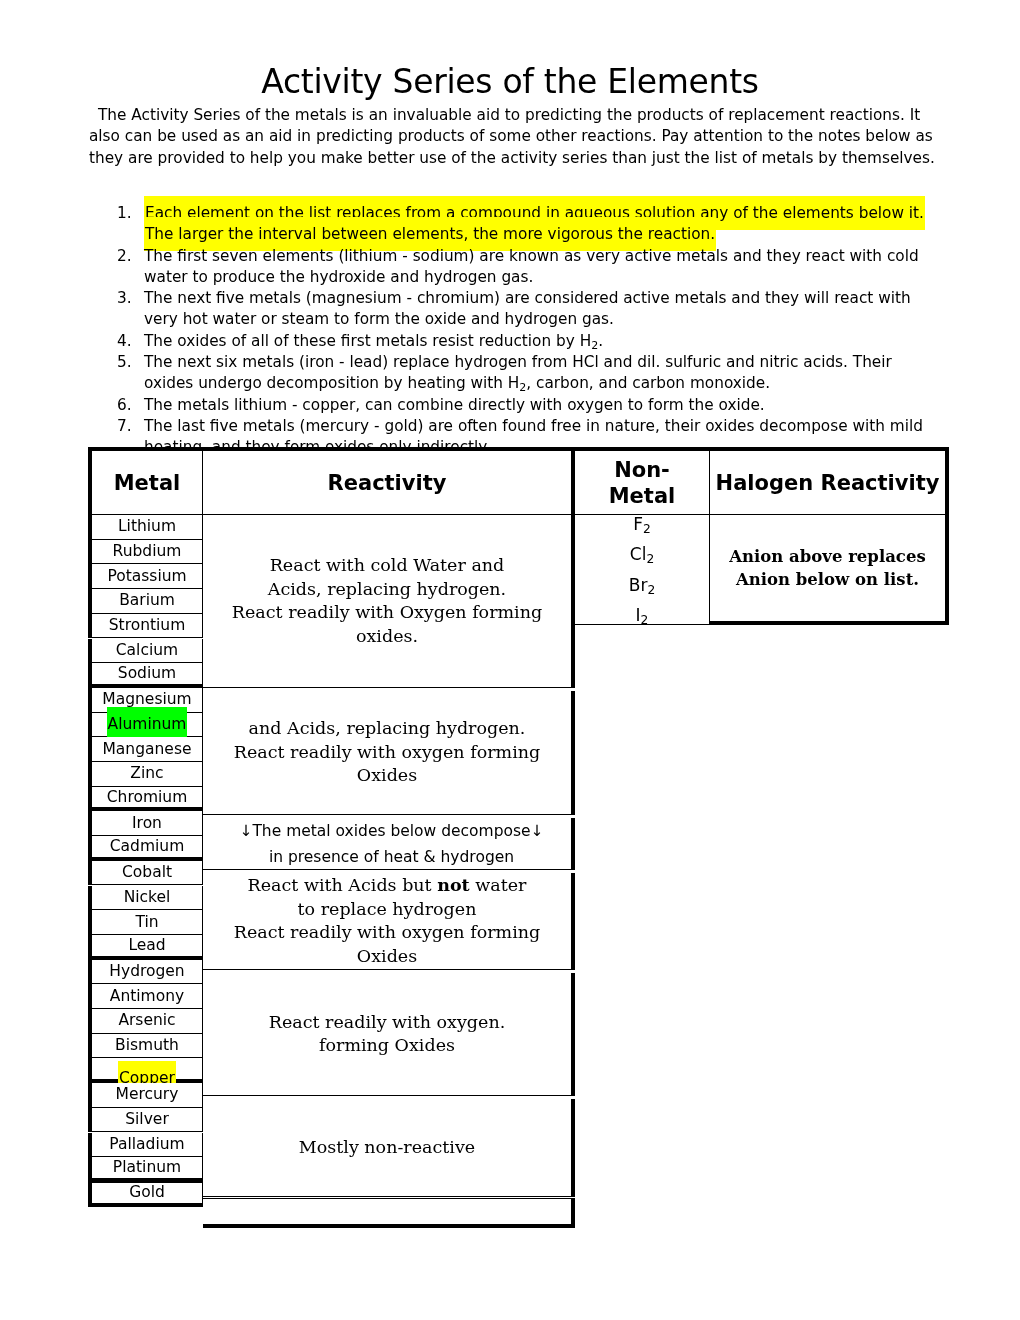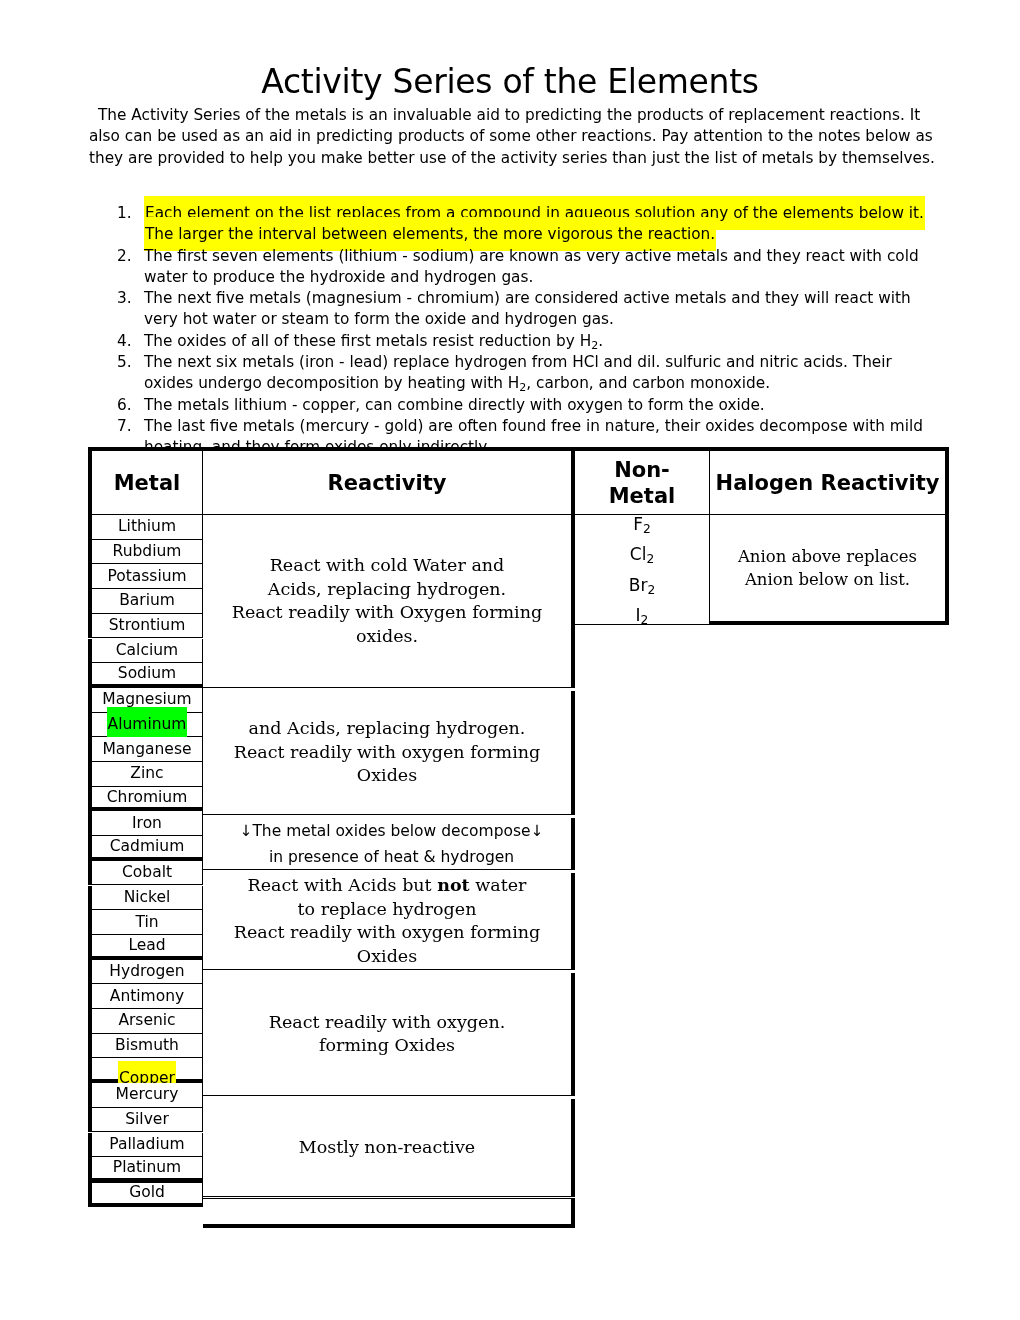--- a/index.html
+++ b/index.html
@@ -82,21 +82,21 @@
   
   .tbl {
     position: absolute;
     left: 88px;
     top: 447px;
   }
 
   .col-metal   { width: 115px; }
   .col-react   { width: 372px; }
   .col-nonmet  { width: 135px; }
-  .col-halo    { width: 239px; }
+  .col-halo    { width: 239px; font-weight: bold; }
 
   .cell {
     position: absolute;
     box-sizing: border-box;
     background: #ffffff;
     display: flex;
     align-items: center;
     justify-content: center;
     text-align: center;
   }

